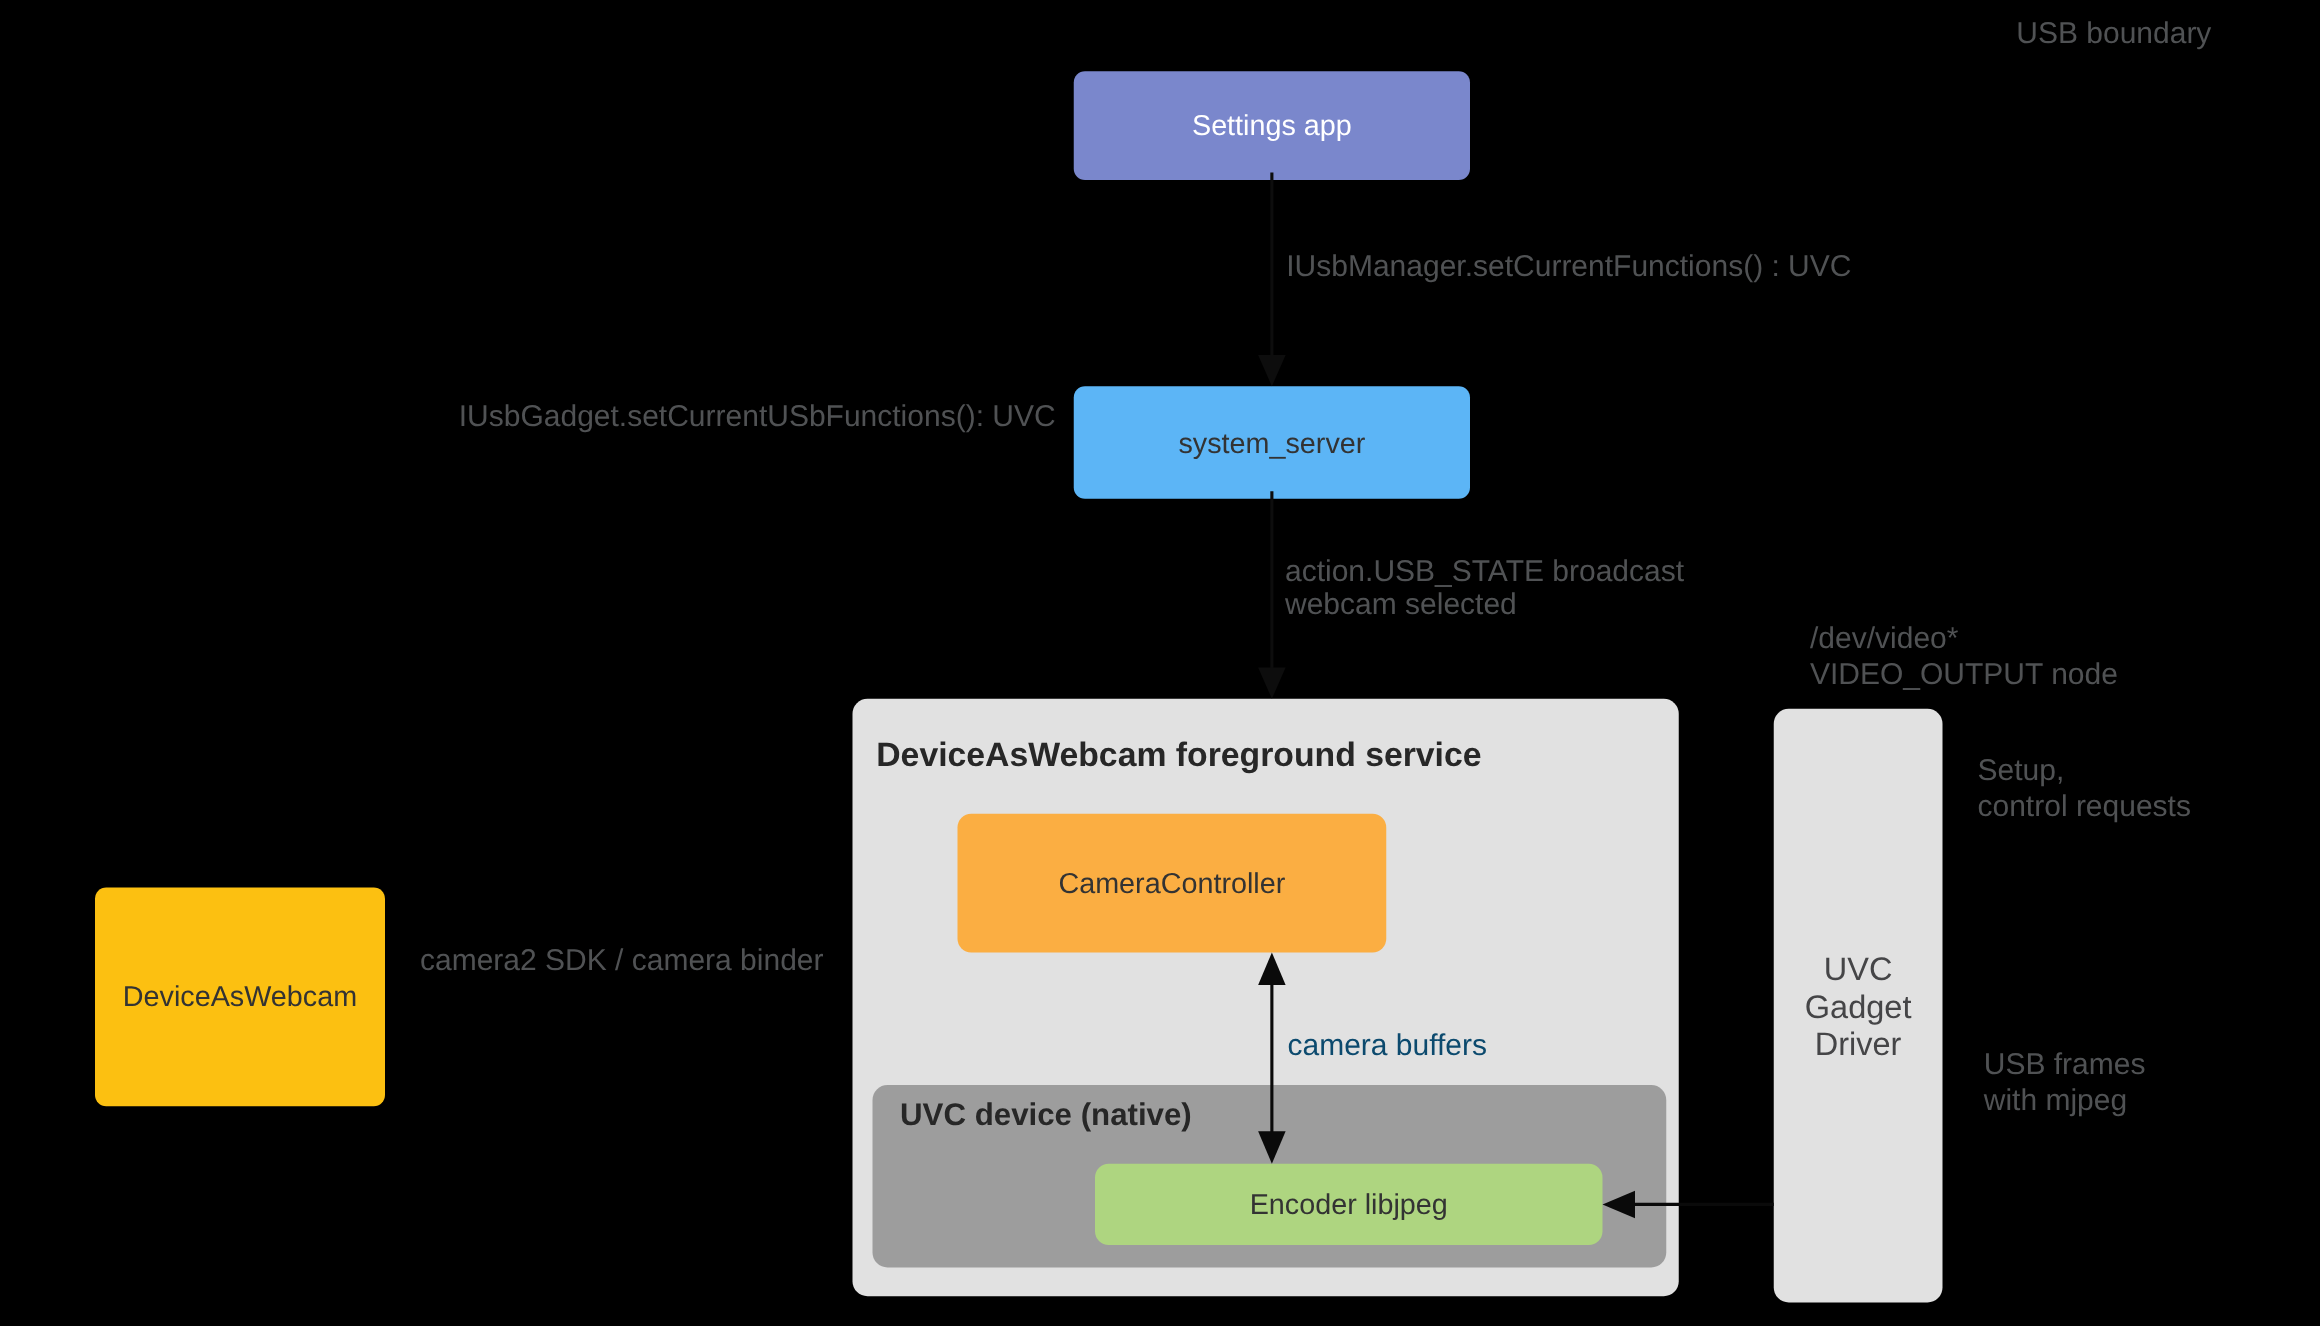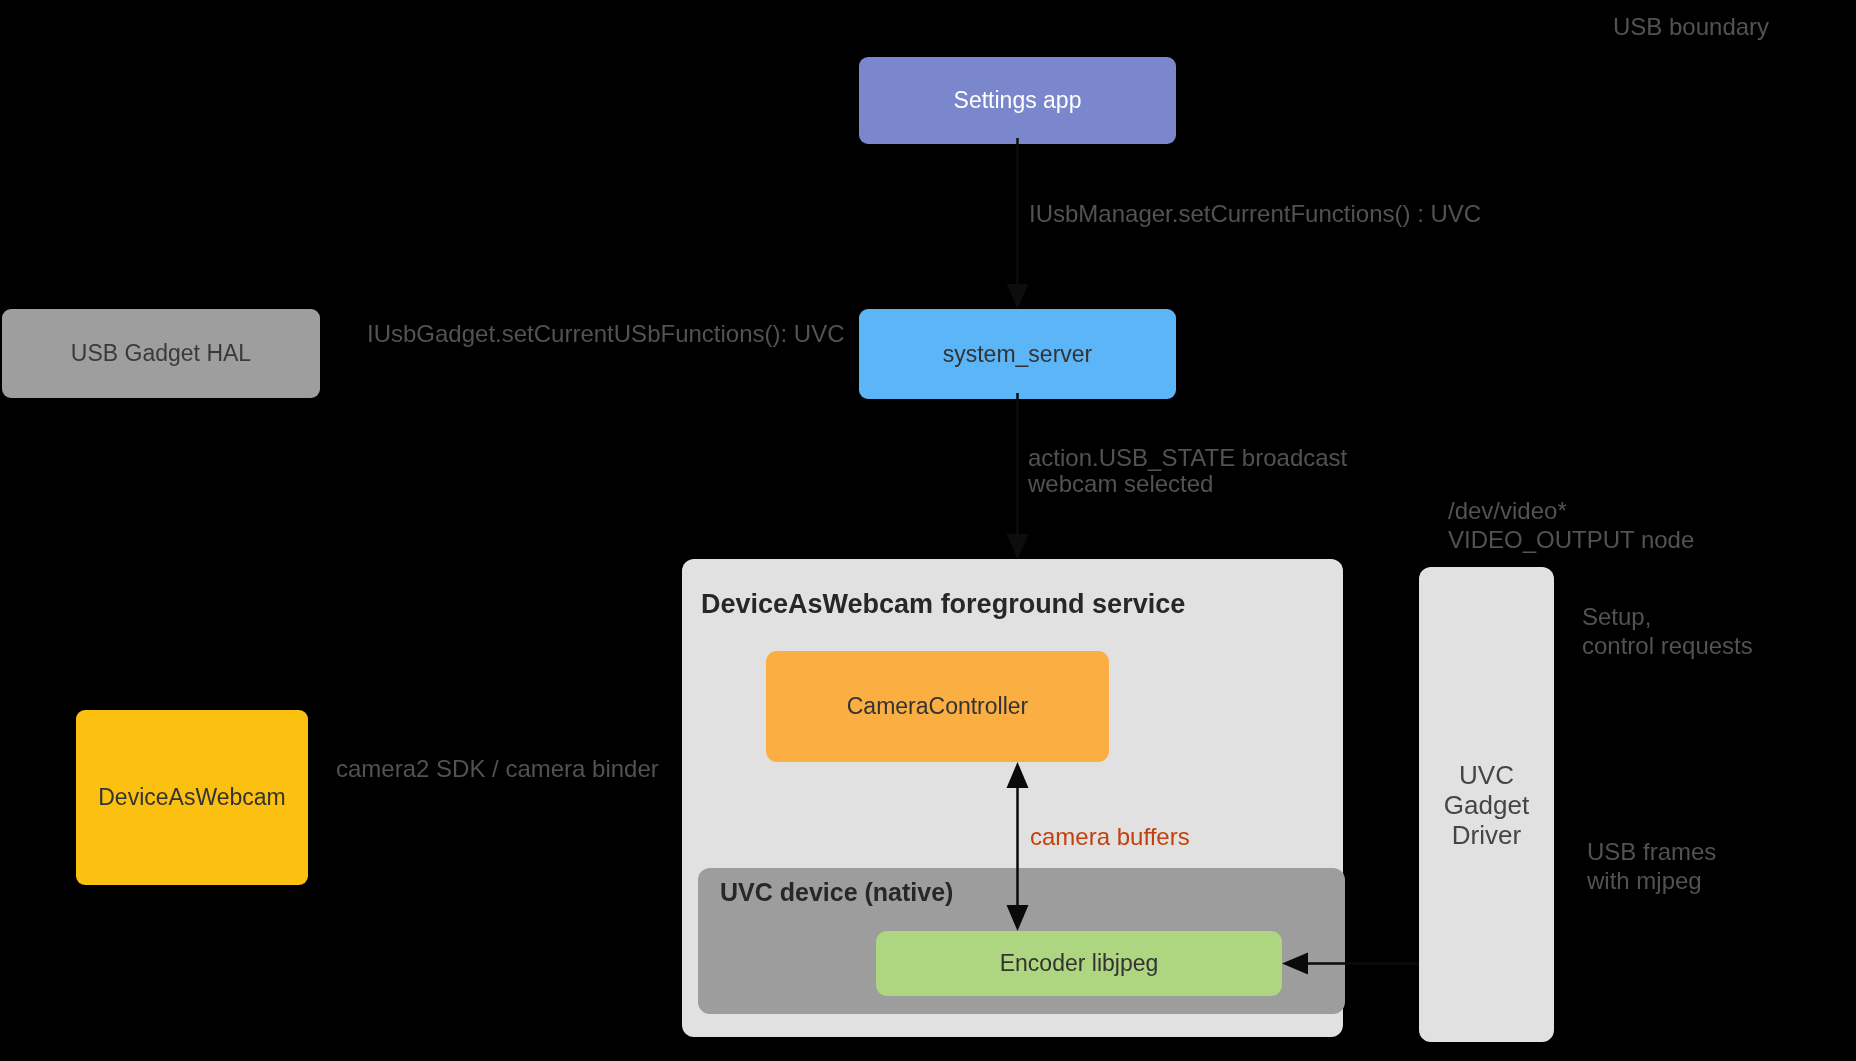--- a/index.html
+++ b/index.html
@@ -22,21 +22,21 @@
   #usb-gadget-hal{left:2px;top:309px;width:318px;height:89px;color:#3a3a3a;}
   #iusbgadget{left:367px;top:321px;}
   #system-server{left:859px;top:309px;width:317px;height:90px;}
   #usb-state{left:1028px;top:445px;}
   #devvideo{left:1448px;top:496px;line-height:29px;}
   #camera-service{left:76px;top:710px;width:232px;height:175px;}
   #camera2-sdk{left:336px;top:756px;}
   #foreground-service{left:682px;top:559px;width:661px;height:478px;}
   #fg-title{left:19px;top:30px;font-size:27px;}
   #camera-controller{left:84px;top:92px;width:343px;height:111px;border-radius:11px;}
-  #camera-buffers{left:348px;top:265px;color:#c2410c;}
+  #camera-buffers{left:348px;top:265px;color:#0c4a6e;}
   #uvc-device{left:16px;top:309px;width:635px;height:146px;}
   #uvc-device-title{left:22px;top:10px;font-size:25px;}
   #encoder{left:178px;top:63px;width:406px;height:65px;border-radius:11px;}
   #uvc-gadget-driver{
     left:1419px;top:567px;width:135px;height:475px;
     display:flex;flex-direction:column;align-items:center;justify-content:center;
     color:#454547;font-size:26px;line-height:30px;
   }
   #setup-label{left:1582px;top:602px;line-height:29px;}
   #usbframes-label{left:1587px;top:837px;line-height:29px;}
@@ -52,37 +52,34 @@
   <div class="glabel" id="iusbgadget">IUsbGadget.setCurrentUSbFunctions(): UVC</div>
   <div class="glabel" id="usb-state"><span>action.USB_STATE broadcast</span><br><span>webcam selected</span></div>
   <div class="glabel" id="devvideo"><span>/dev/video*</span><br><span>VIDEO_OUTPUT node</span></div>
   <div class="glabel" id="camera2-sdk">camera2 SDK / camera binder</div>
   <div class="glabel" id="setup-label"><span>Setup,</span><br><span>control requests</span></div>
   <div class="glabel" id="usbframes-label"><span>USB frames</span><br><span>with mjpeg</span></div>
 
   <div class="node" id="settings-app" style="background-color: rgb(122, 135, 204);">
     <span>Settings app</span>
   </div>
-  <div class="node" id="usb-gadget-hal" style="background-color: rgb(158, 158, 158);">
-    <span>USB Gadget HAL</span>
-  </div>
   <div class="node" id="system-server" style="background-color: rgb(92, 181, 246);">
     <span>system_server</span>
   </div>
   <div class="node" id="camera-service" style="background-color: rgb(252, 192, 17);">
     <span>DeviceAsWebcam</span>
   </div>
 
   <div class="container" id="foreground-service" style="background-color: rgb(225, 225, 225);">
     <div class="btitle" id="fg-title">DeviceAsWebcam foreground service</div>
     <div class="node" id="camera-controller" style="background-color: rgb(251, 174, 66);">
       <span>CameraController</span>
     </div>
     <div class="glabel" id="camera-buffers">camera buffers</div>
-    <div class="container" id="uvc-device" style="background-color: rgb(157, 157, 157); padding-left: 12px;">
+    <div class="container" id="uvc-device" style="background-color: rgb(157, 157, 157);">
       <div class="btitle" id="uvc-device-title">UVC device (native)</div>
       <div class="node" id="encoder" style="background-color: rgb(174, 213, 128);">
         <span>Encoder libjpeg</span>
       </div>
     </div>
   </div>
 
   <div class="container" id="uvc-gadget-driver" style="background-color: rgb(225, 225, 225);">
     <span>UVC</span>
     <span>Gadget</span>

